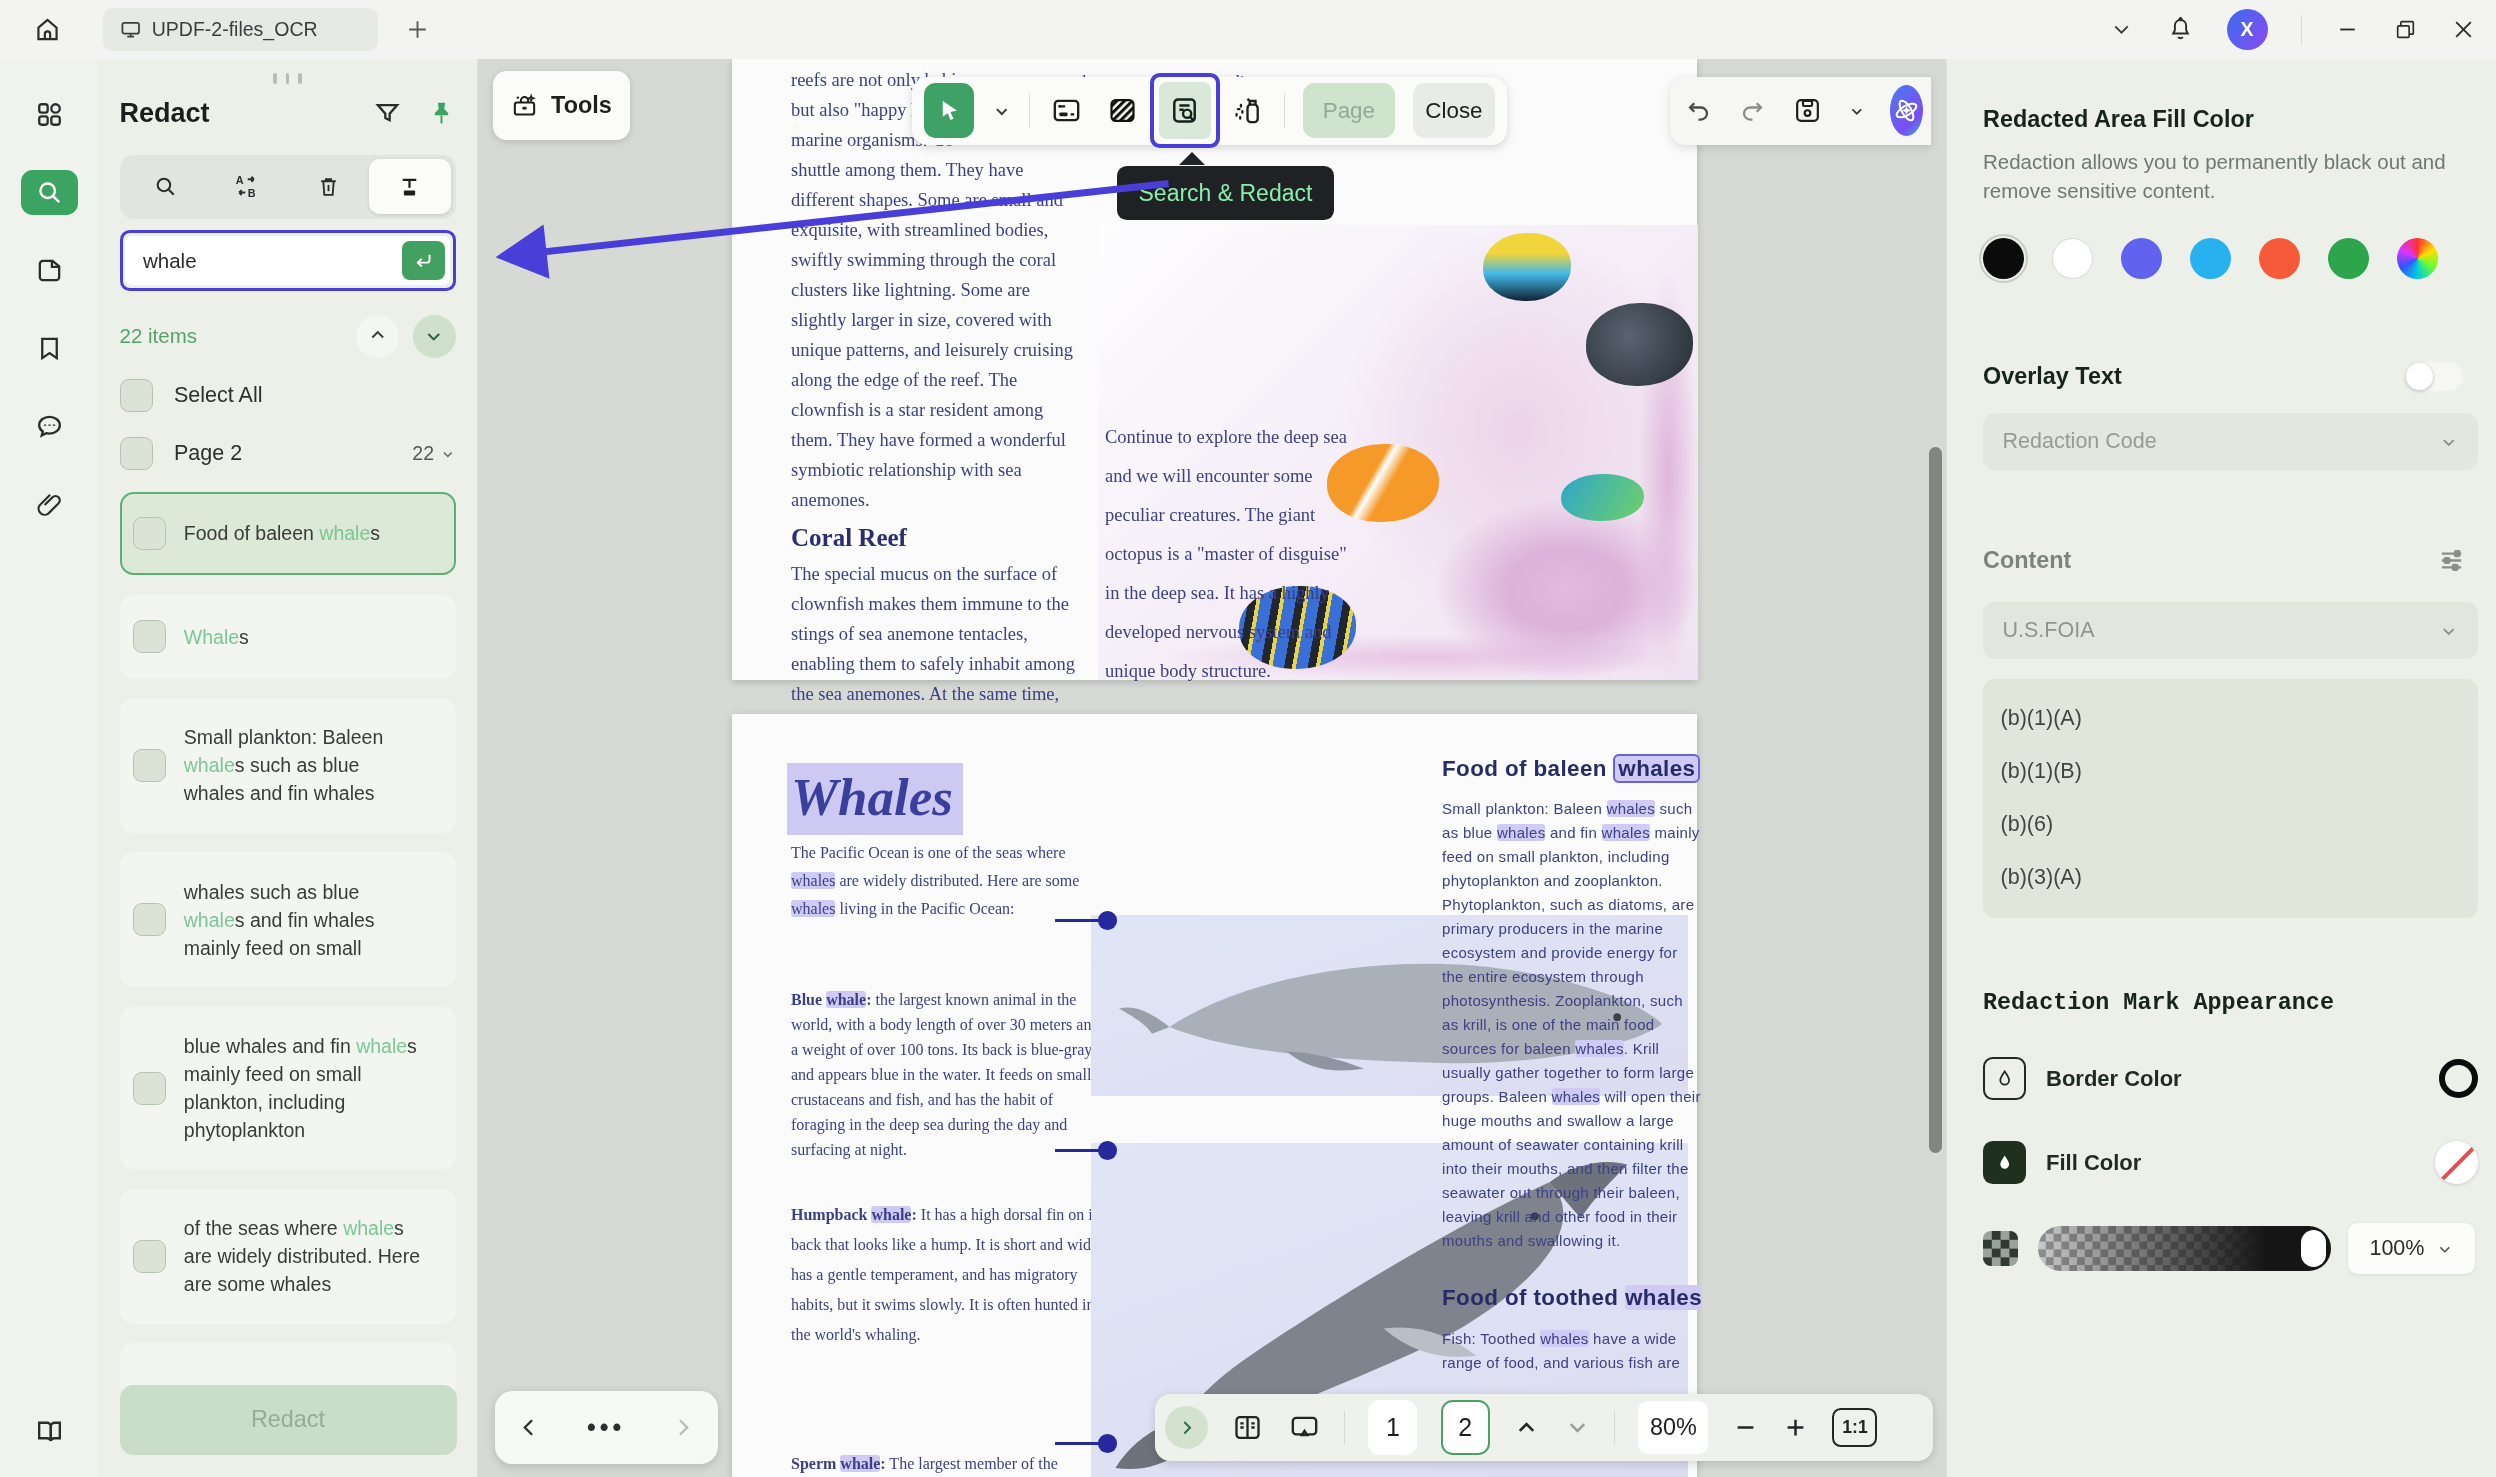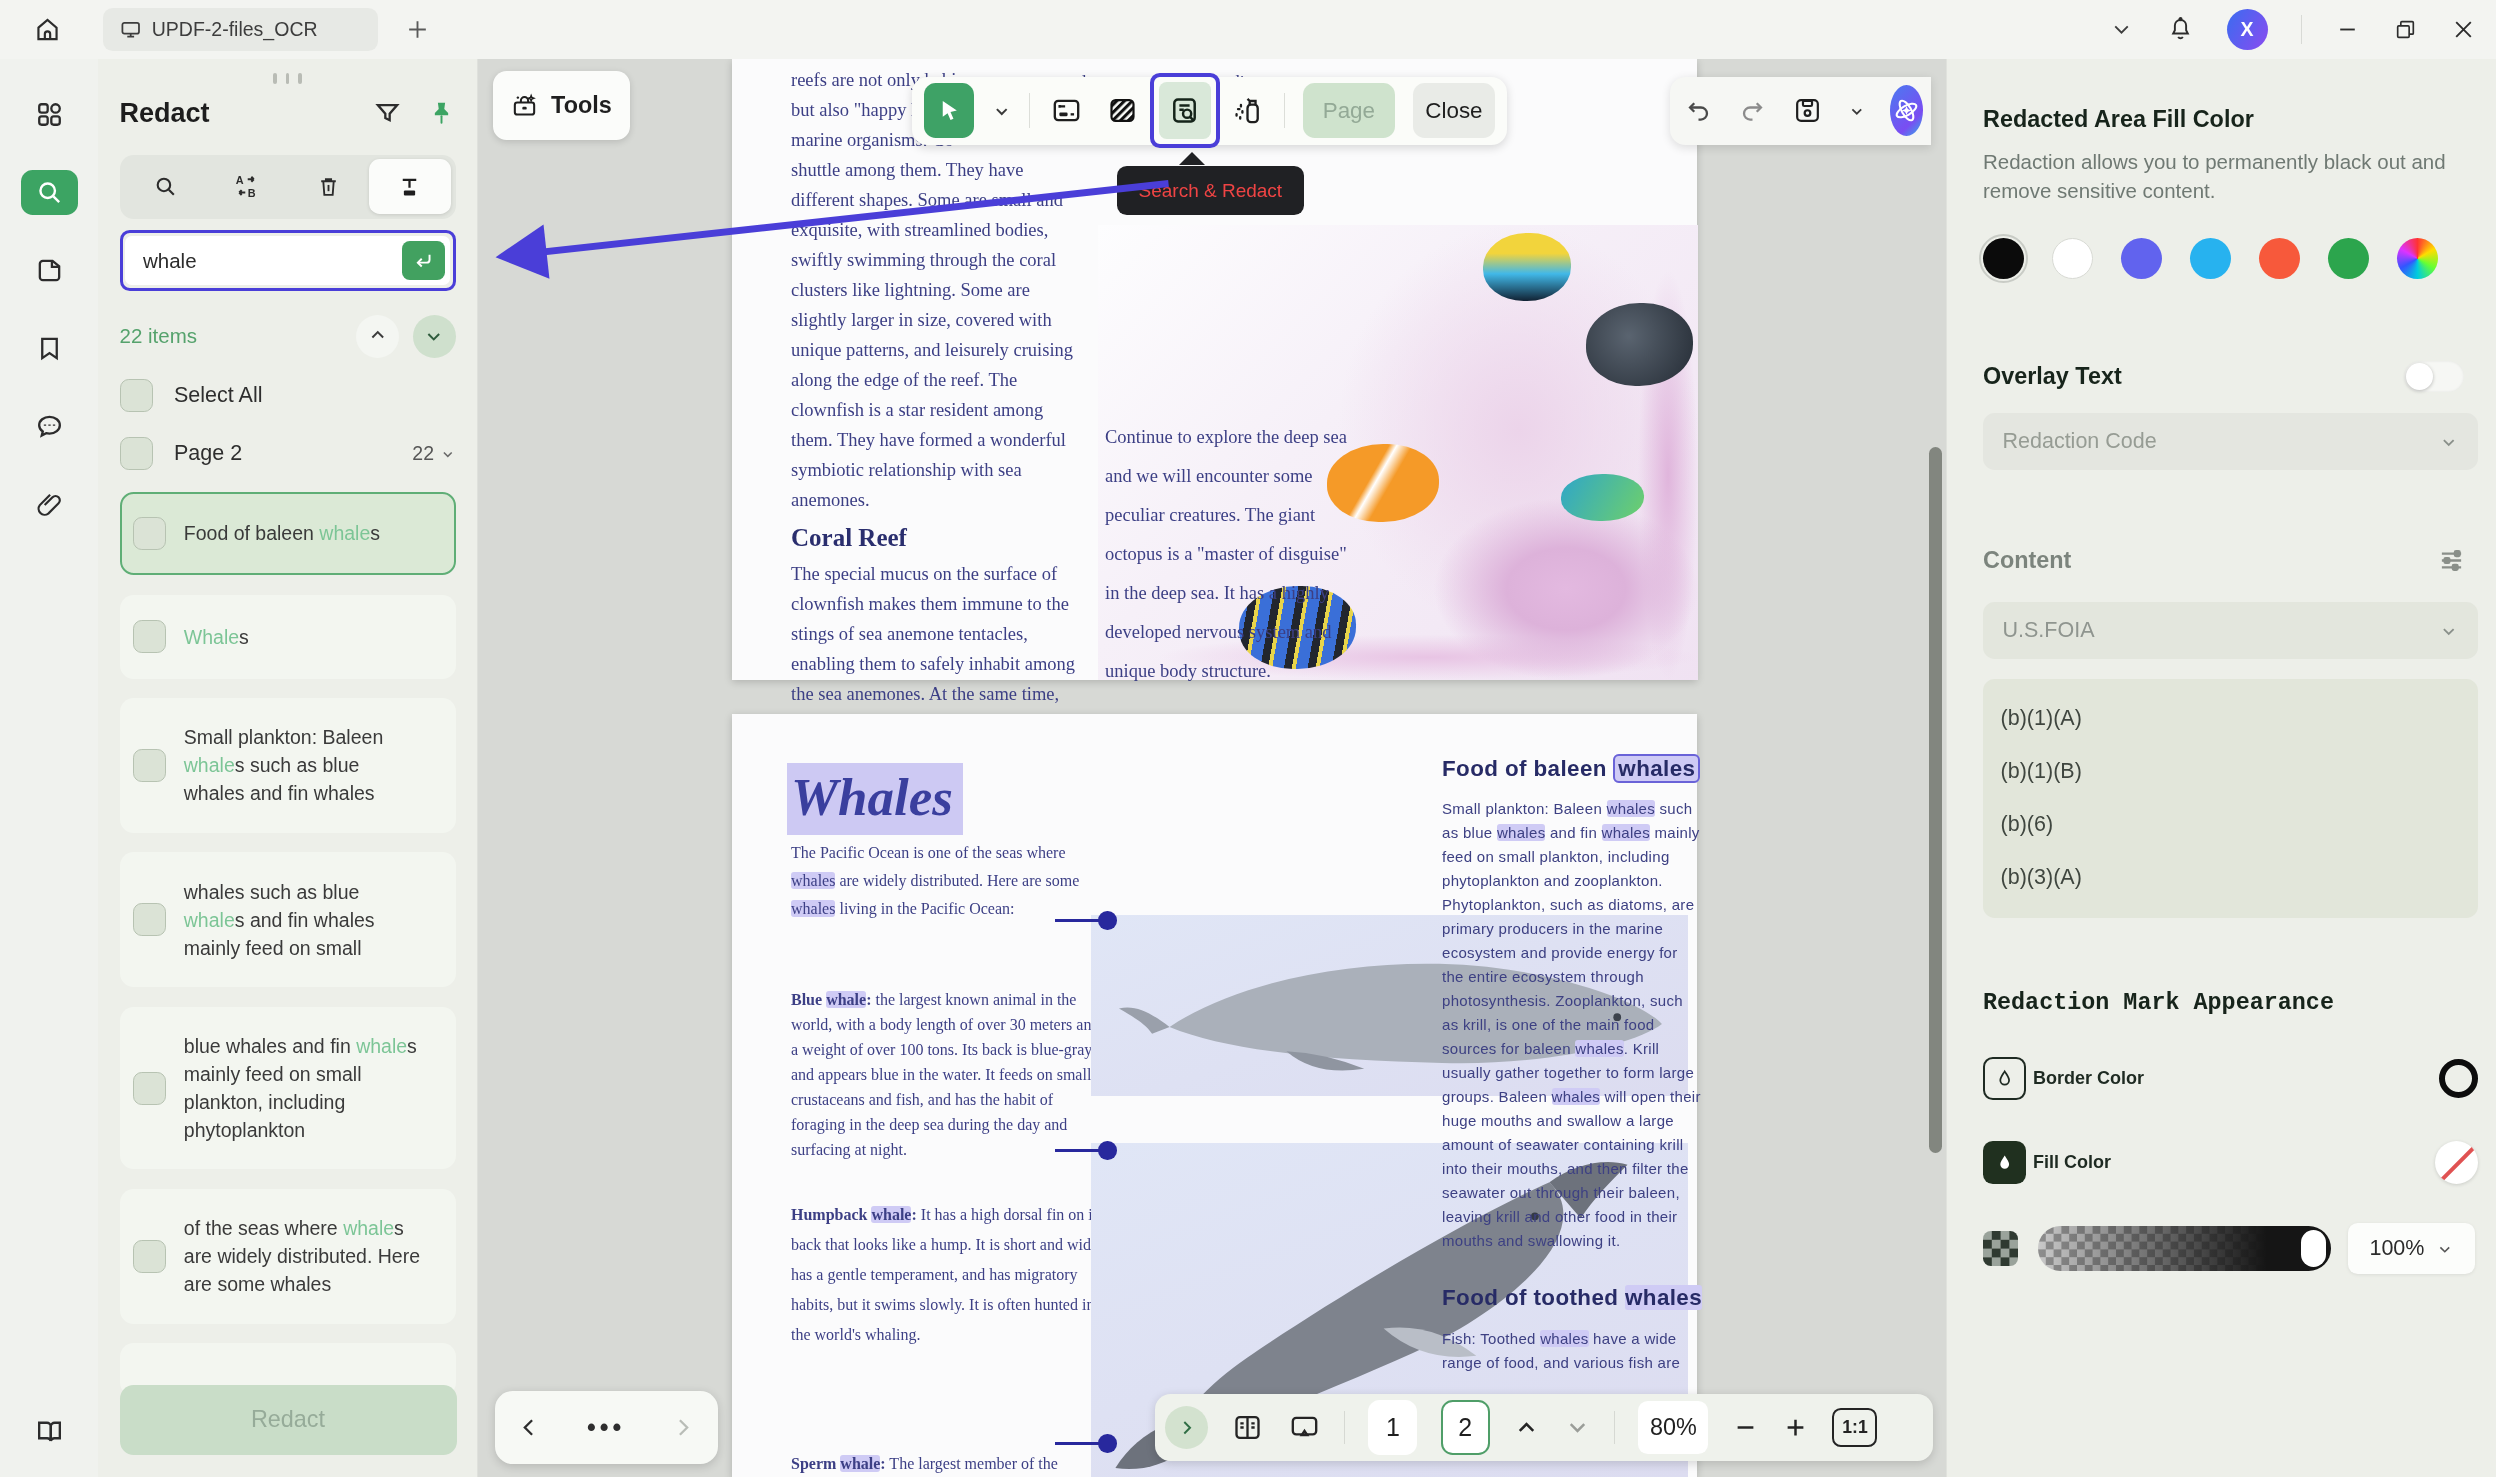--- a/index.html
+++ b/index.html
@@ -92,21 +92,21 @@
   
   .tools-btn { position:absolute; left:14.6px; top:11.7px; width:137px; height:69px; background:#fbfcfa; border-radius:13.7px; box-shadow:0 2px 7.8px rgba(0,0,0,.14); display:flex; align-items:center; justify-content:center; gap:11.7px; z-index:6; font-size:23.4px; font-weight:bold; color:#1f1f1f; }
   .main-toolbar { position:absolute; left:434px; top:17.6px; width:595px; height:68px; background:#fbfcf9; border-radius:15.6px; box-shadow:0 2.9px 9.8px rgba(0,0,0,.15); display:flex; align-items:center; padding:0 11.7px; gap:17.6px; z-index:6; }
   .ptr-btn { width:60px; height:55px; background:#3ea266; border-radius:11.7px; display:flex; align-items:center; justify-content:center; }
   .mt-div { width:1px; height:35px; background:#dcded9; }
   .mt-ic { width:45px; height:45px; display:flex; align-items:center; justify-content:center; color:#222; }
   .sr-ic { position:relative; width:62px; height:57px; background:#d9e8d9; border-radius:7.8px; display:flex; align-items:center; justify-content:center; }
   .sr-ic:after { content:""; position:absolute; inset:-8.8px; border:4.9px solid #4a3ed8; border-radius:9.8px; }
   .apply-btn { width:109px; height:55px; background:#cfe3cd; color:#93a996; border-radius:11.7px; font-size:22.4px; display:flex; align-items:center; justify-content:center; }
   .close-btn { width:98px; height:55px; background:#e9ebe7; color:#1e1e1e; border-radius:11.7px; font-size:22.4px; display:flex; align-items:center; justify-content:center; }
-  .tooltip { position:absolute; left:639px; top:107px; background:#202124; color:#ef4444; font-size:19px; border-radius:9.8px; padding:13.7px 21.5px; z-index:8; }
+  .tooltip { position:absolute; left:639px; top:107px; background:#202124; color:#86efac; font-size:23px; border-radius:9.8px; padding:13.7px 21.5px; z-index:8; }
   .tooltip:before { content:""; position:absolute; left:62px; top:-13.7px; border:13.7px solid transparent; border-bottom-color:#202124; border-top:none; }
   .mini-toolbar { position:absolute; left:1192px; top:17.6px; width:261px; height:68px; background:#f6f7f4; border-radius:15.6px 0 0 15.6px; box-shadow:0 2.9px 9.8px rgba(0,0,0,.12); display:flex; align-items:center; gap:25px; padding:0 13.7px; z-index:6; }
   .ai-btn { width:51px; height:51px; border-radius:50%; background:linear-gradient(135deg,#4a7bf0,#7a4df2 70%,#2fb3e8); display:flex; align-items:center; justify-content:center; }
 
   
   .nav-pill { position:absolute; left:16.6px; top:1332px; width:223px; height:73px; background:#f7f9f5; border-radius:17.6px; box-shadow:0 2.9px 9.8px rgba(0,0,0,.15); display:flex; align-items:center; justify-content:space-around; z-index:6; font-size:25px; color:#2e2e2e; }
   .nav-pill .dis { color:#b9bdb7; }
   .bottom-bar { position:absolute; left:677px; top:1335px; width:778px; height:67px; background:#eff2ec; border-radius:15.6px; box-shadow:0 2.9px 9.8px rgba(0,0,0,.15); display:flex; align-items:center; gap:23.4px; padding:0 9.8px; z-index:6; }
   .bb-green { width:43px; height:43px; border-radius:50%; background:#d3e2cf; color:#2f6e45; display:flex; align-items:center; justify-content:center; }
   .bb-ic { color:#242424; display:flex; align-items:center; justify-content:center; }
@@ -134,21 +134,21 @@
   .select .chev { margin-left:auto; color:#8a908a; }
   .content-row { margin-top:74px; display:flex; align-items:center; width:495px; }
   .select.foia { margin-top:25px; background:#e3e6dd; color:#8f958f; }
   .codes { margin-top:19.5px; width:495px; background:#e2e6da; border-radius:11.7px; padding:13.7px 0; }
   .code-item { height:53px; display:flex; align-items:center; padding:0 17.6px; font-size:21.5px; color:#3f463f; }
   .rp-h3 { margin-top:72px; font-size:23.4px; font-weight:bold; color:#17241b;font-family:Liberation Mono, monospace; }
   .mark-row { margin-top:41px; display:flex; align-items:center; width:495px; height:43px; }
   .mk-ic { width:43px; height:43px; border-radius:9.8px; display:flex; align-items:center; justify-content:center; }
   .mk-ic.outline { border:2.4px solid #1e2a22; color:#1e2a22; }
   .mk-ic.filled { background:#20301f; color:#fff; }
-  .mk-label { margin-left:7px; font-size:18px; font-weight:bold; color:#1e2a22; }
+  .mk-label { margin-left:20px; font-size:22px; font-weight:bold; color:#1e2a22; }
   .ring { margin-left:auto; width:39px; height:39px; border-radius:50%; border:6.8px solid #0c0c0c; }
   .slash-circle { margin-left:auto; width:43px; height:43px; border-radius:50%; background:#fff; box-shadow:0 1px 3.9px rgba(0,0,0,.15); position:relative; overflow:hidden; }
   .slash-circle:after { content:""; position:absolute; left:50%; top:-3.9px; width:3.9px; height:51px; background:#e05252; transform:rotate(45deg); }
   .op-row { margin-top:39px; display:flex; align-items:center; width:495px; }
   .checker-ic { width:35px; height:35px; border-radius:7.8px; background:conic-gradient(#2f3a31 25%,#9aa39b 0 50%,#2f3a31 0 75%,#9aa39b 0); background-size:17.6px 17.6px; }
   .op-slider { margin-left:19.5px; width:293px; height:45px; border-radius:22.4px; position:relative; background-image:linear-gradient(to right, rgba(21,21,21,0), #151515 78%), conic-gradient(#8e8e8e 25%, #c9c9c9 0 50%, #8e8e8e 0 75%, #c9c9c9 0); background-size:100% 100%, 15.6px 15.6px; }
   .op-slider .knob { position:absolute; right:4.9px; top:3.9px; width:25px; height:37px; border-radius:12.7px; background:#fff; }
   .op-val { margin-left:17.6px; width:127px; height:51px; background:#fcfdfb; border-radius:9.8px; display:flex; align-items:center; justify-content:center; gap:11.7px; font-size:21.5px; color:#2b2b2b; box-shadow:0 1px 3.9px rgba(0,0,0,.08); }
 
   .arrow-overlay { position:absolute; inset:0; z-index:40; pointer-events:none; }

